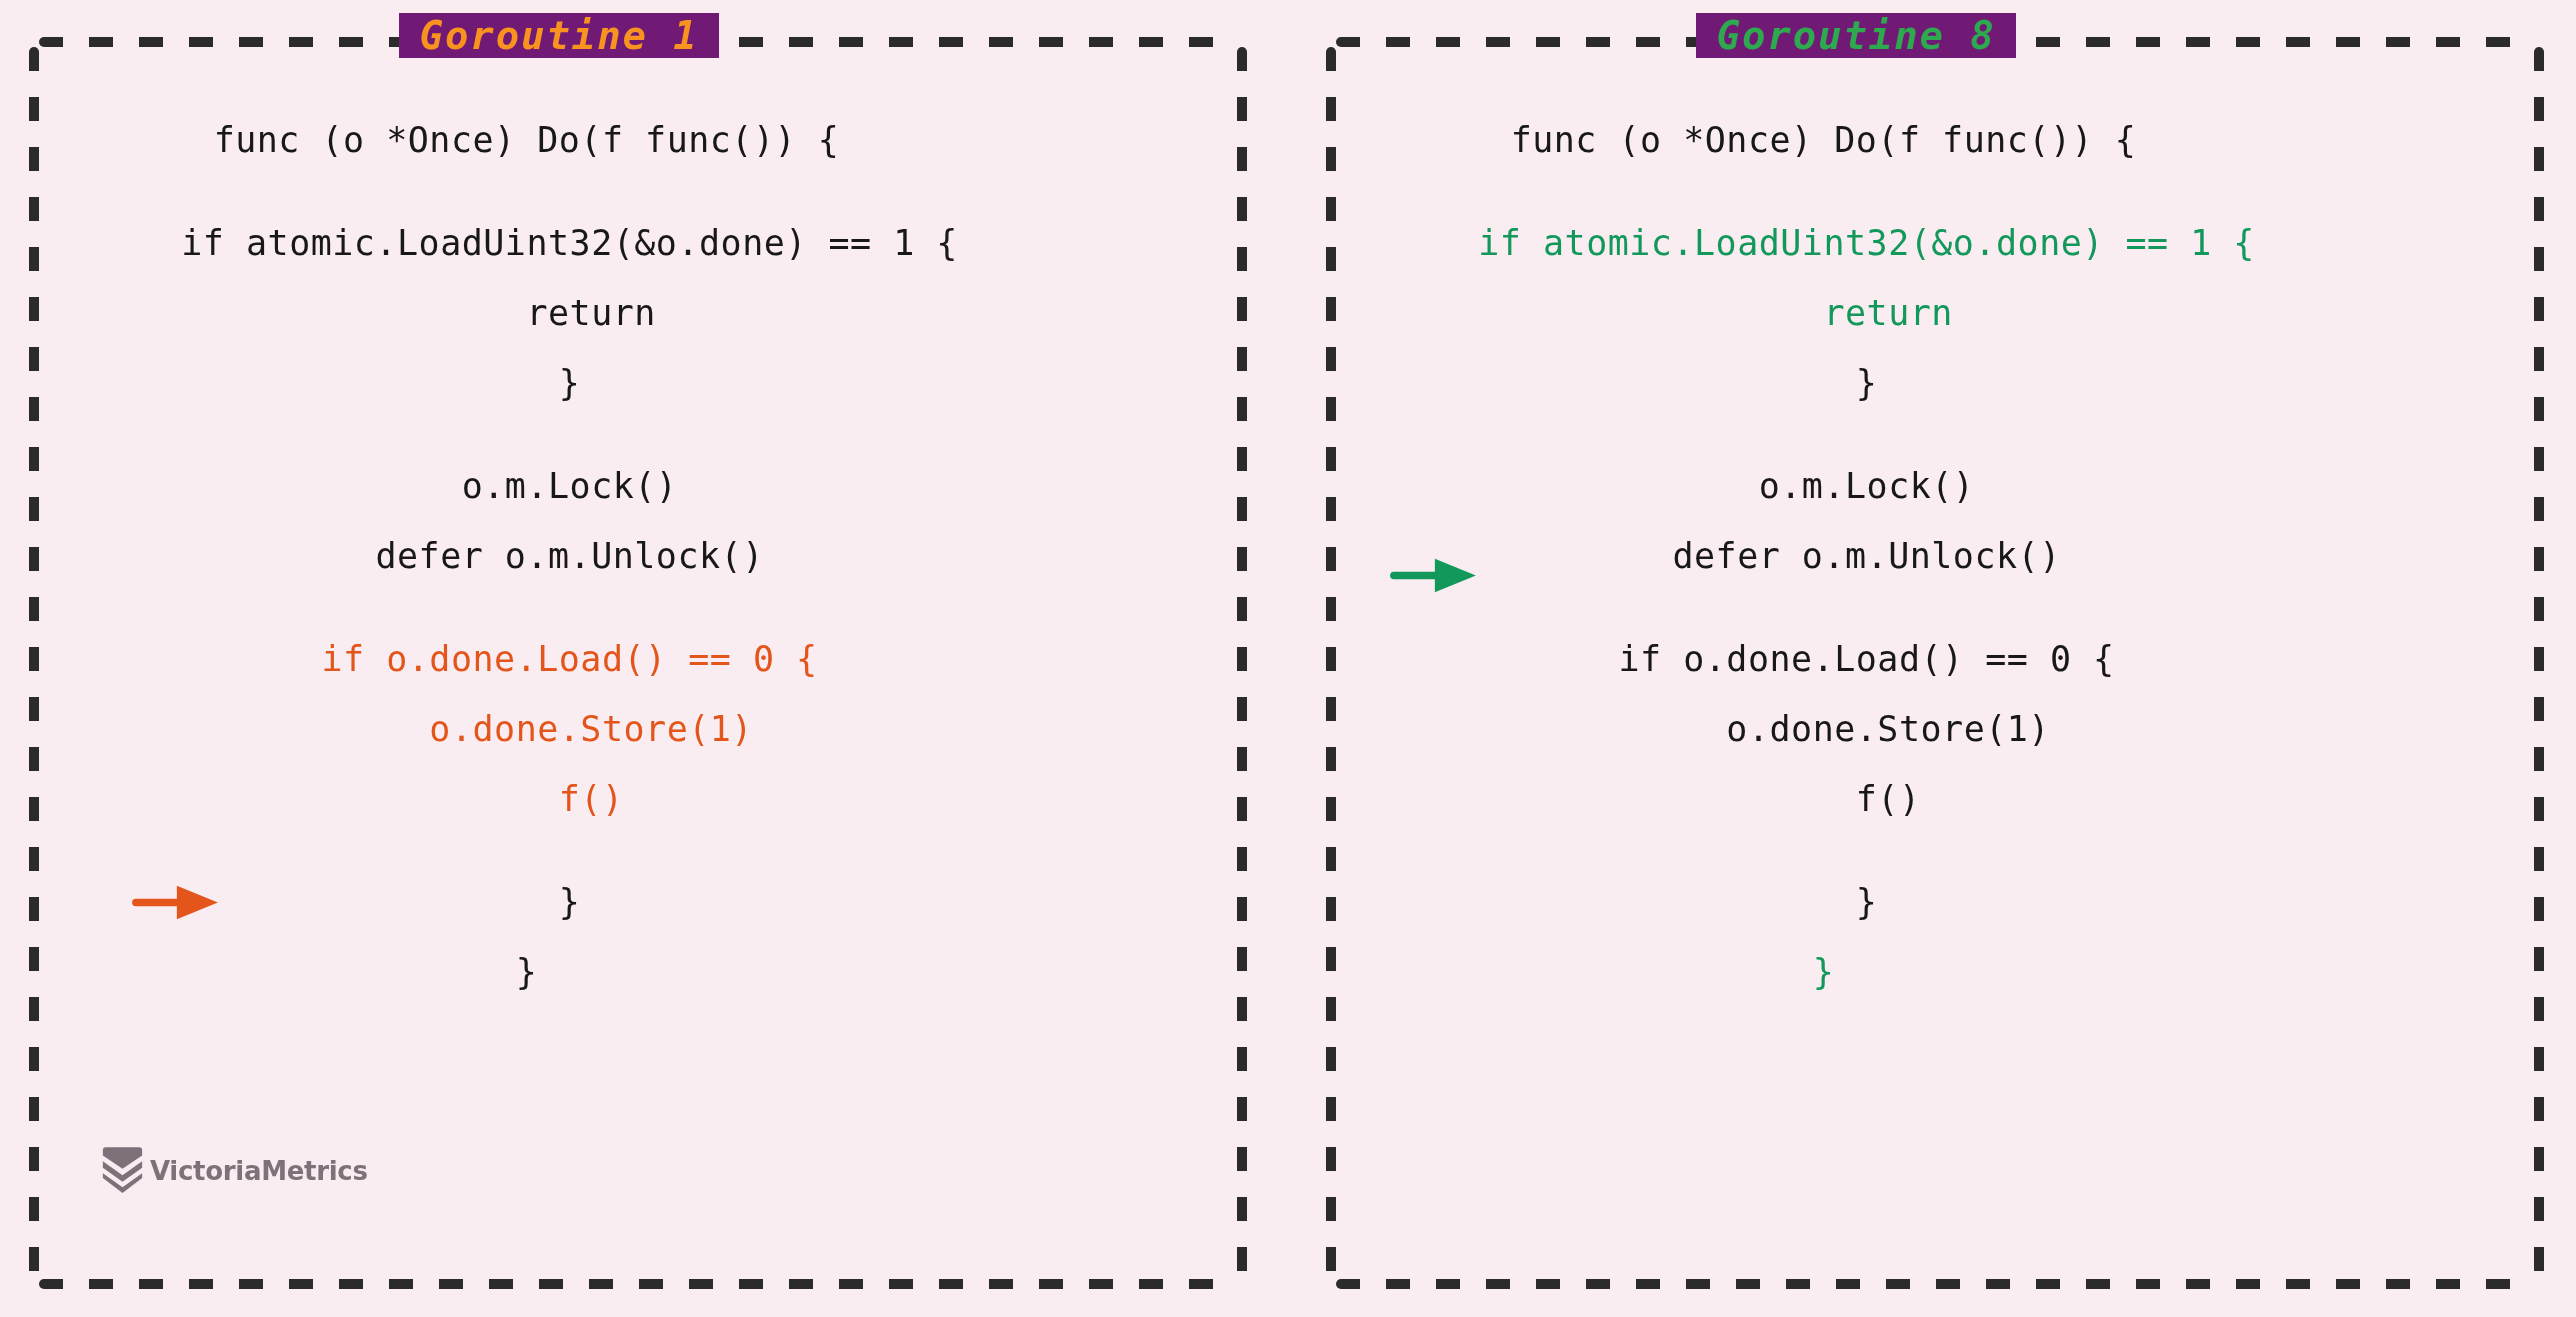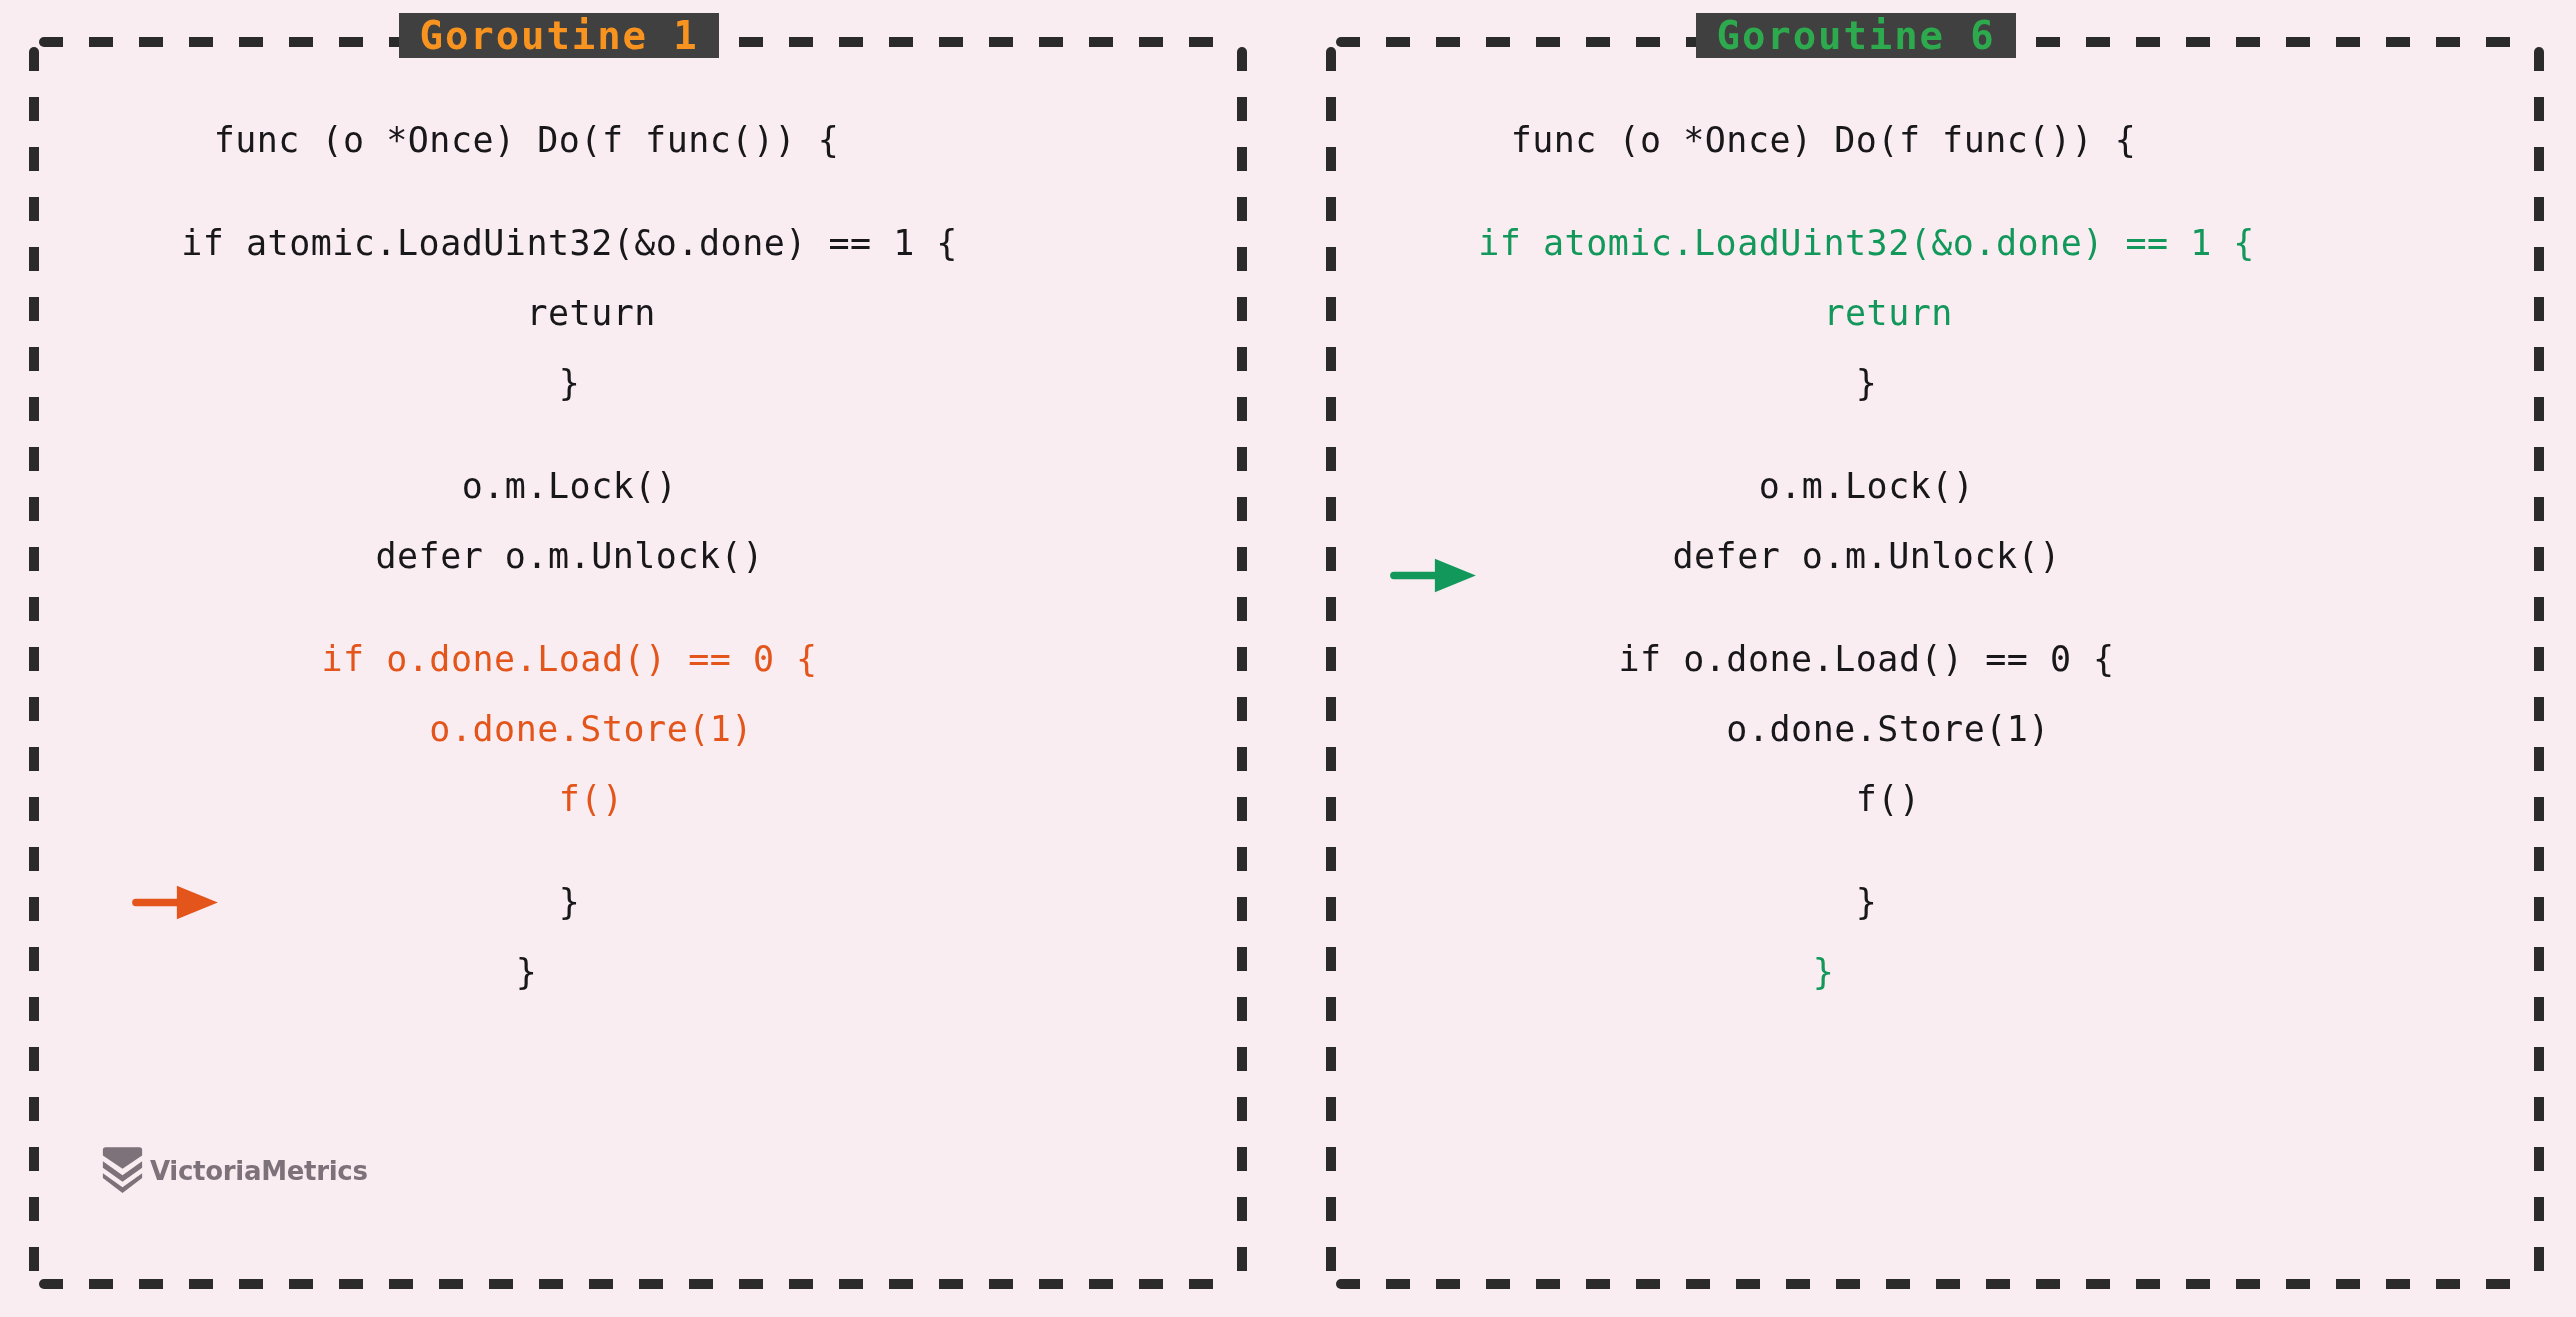--- a/index.html
+++ b/index.html
@@ -67,22 +67,23 @@
   .edge-right { right: -10.3px; }
   .panel-title {
     position: absolute;
     top: -34px;
     z-index: 3;
     font-family: "DejaVu Sans Mono", "Liberation Mono", monospace;
     font-size: 39px;
     font-weight: 700;
     letter-spacing: 1.9px;
     white-space: nowrap;
-    background: #404040;
+    background: #701a75;
     padding: 0 20.5px;
+    font-style: italic;
   }
   .title-orange { color: #f7931e; }
   .title-green  { color: #2eaa4e; }
 
   
   .code {
     position: absolute;
     left: 56px;
     top: 58px;
     font-family: "DejaVu Sans Mono", "Liberation Mono", monospace;
@@ -147,21 +148,21 @@
       <polygon points="48,4 92,22 48,40" fill="#e3551b"></polygon>
     </svg>
   </div>
 
   <div class="panel panel-right">
     <div class="edge edge-top"></div>
     <div class="edge edge-bottom"></div>
     <div class="edge edge-left"></div>
     <div class="edge edge-right"></div>
 
-    <div class="panel-title title-green" style="left:360px;">Goroutine 6</div>
+    <div class="panel-title title-green" style="left:360px;">Goroutine 8</div>
 
     <div class="code" id="code-1"><div class="line"><span class="c-black">func (o *Once) Do(f func()) {</span></div><div class="line blank"></div><div class="line"><span class="c-green">    if atomic.LoadUint32(&amp;o.done) == 1 {</span></div><div class="line"><span class="c-green">      return</span></div><div class="line"><span class="c-black">    }</span></div><div class="line blank"></div><div class="line"><span class="c-black">    o.m.Lock()</span></div><div class="line"><span class="c-black">    defer o.m.Unlock()</span></div><div class="line blank"></div><div class="line"><span class="c-black">    if o.done.Load() == 0 {</span></div><div class="line"><span class="c-black">      o.done.Store(1)</span></div><div class="line"><span class="c-black">      f()</span></div><div class="line blank"></div><div class="line"><span class="c-black">    }</span></div><div class="line"><span class="c-green">}</span></div></div>
 
     <svg class="arrow arrow-green" viewBox="0 0 92 44" style="left:54px; top:508px;">
       <rect x="0" y="18" width="56" height="8" rx="4" fill="#12985a"></rect>
       <polygon points="48,4 92,22 48,40" fill="#12985a"></polygon>
     </svg>
   </div>
 
   <div class="logo">

